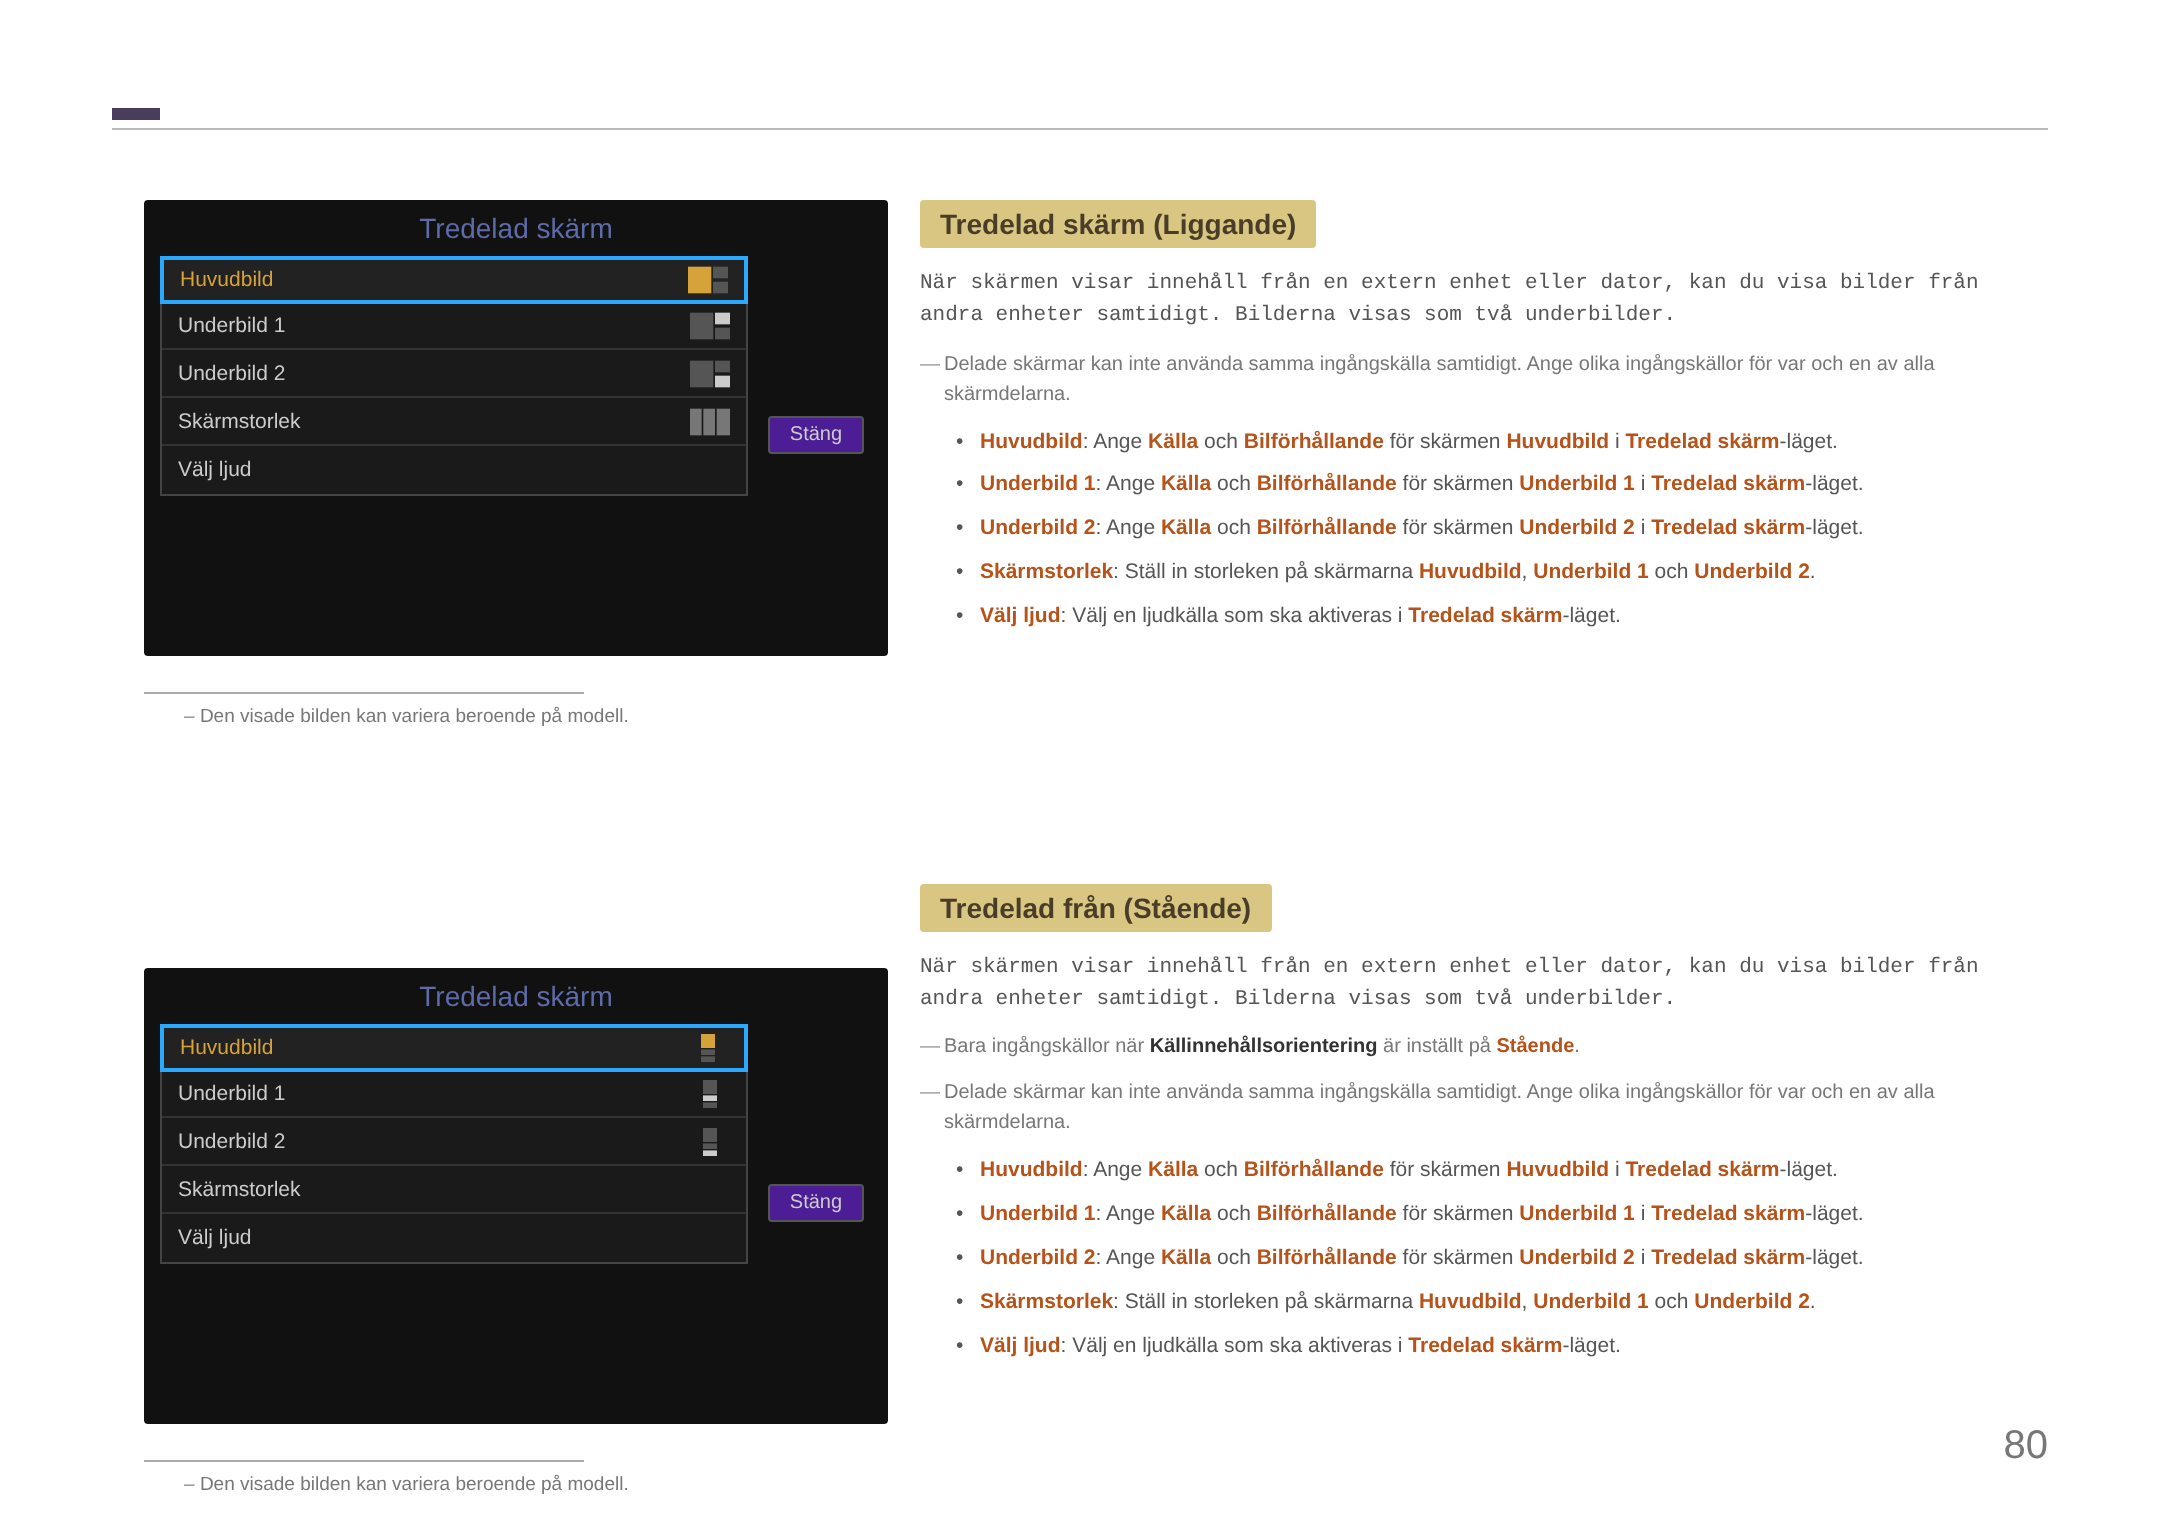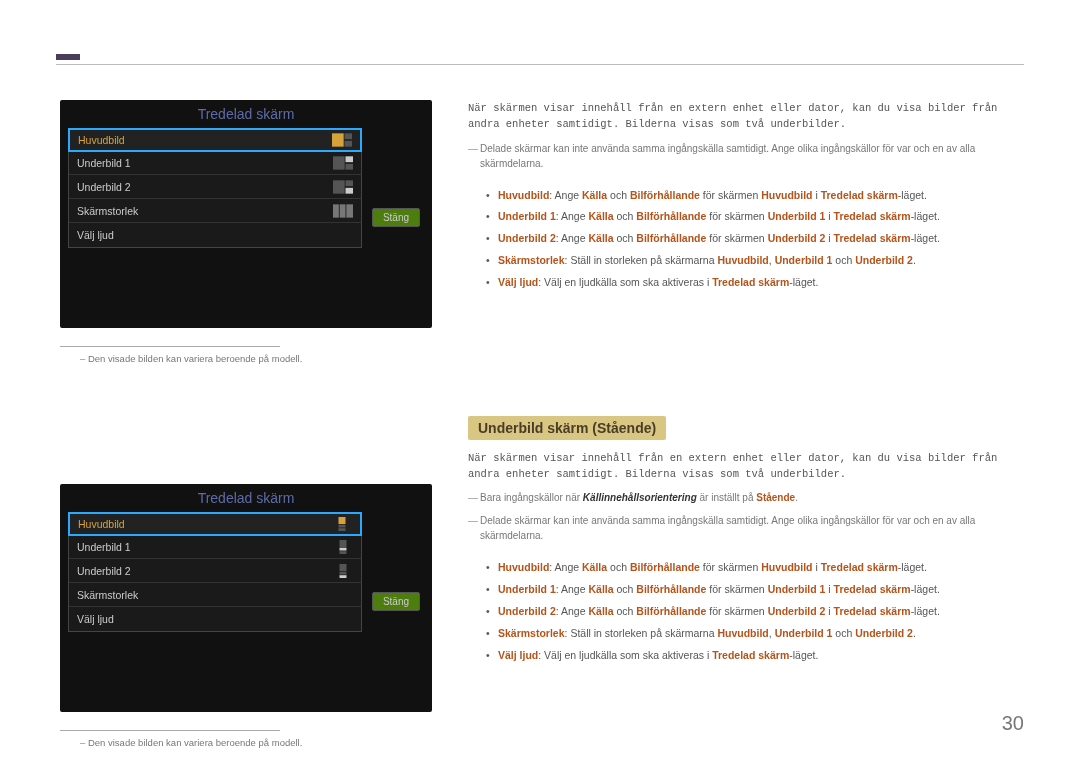--- a/index.html
+++ b/index.html
@@ -22,25 +22,25 @@
   }
   .top-rule {
     position: absolute;
     left: 56px;
     right: 56px;
     top: 64px;
     border-top: 1px solid #bbb;
   }
   .content {
     position: absolute;
-    left: 60px;
+    left: 72px;
     top: 100px;
     right: 56px;
     display: flex;
-    gap: 36px;
+    gap: 16px;
   }
   .left-col { width: 372px; flex: 0 0 372px; }
   .right-col { flex: 1; }
 
   .osd {
     width: 372px;
     height: 228px;
     background: #111;
     border-radius: 2px;
     position: relative;
@@ -88,21 +88,21 @@
   .osd-side {
     width: 62px;
     flex: 0 0 62px;
     display: flex;
     flex-direction: column;
     justify-content: center;
     align-items: center;
     padding-left: 6px;
   }
   .osd-close {
-    background: #4d7c0f;
+    background: #4c1d95;
     border: 1px solid #555;
     border-radius: 2px;
     color: #ccc;
     font-size: 10px;
     padding: 3px 10px;
     margin-top: 58px;
   }
   .osd-bottom-space { height: 52px; }
 
   .divider {
@@ -148,38 +148,38 @@
   }
   .note::before {
     content: "―";
     position: absolute;
     left: 0;
     color: #999;
   }
   .bullets {
     list-style: none;
     padding-left: 18px;
-    margin-top: 16px;
+    margin-top: 0;
   }
   .bullets li {
     font-size: 10.5px;
     color: #555;
     line-height: 1.7;
     position: relative;
     padding-left: 12px;
     margin-bottom: 4px;
   }
   .bullets li::before {
     content: "•";
     position: absolute;
     left: 0;
     color: #555;
   }
   .hl { color: #b5531a; font-weight: bold; }
-  .bld { font-weight: bold; color: #333; font-style: italic; }
+  .bld { font-weight: bold; color: #333; }
 
   .block-gap { height: 120px; }
 
   .page-num {
     position: absolute;
     right: 56px;
     bottom: 28px;
     font-size: 20px;
     color: #777;
   }
@@ -305,20 +305,21 @@
       <div class="osd-bottom-space"></div>
     </div>
 
     <hr class="divider">
     <div class="caption">Den visade bilden kan variera beroende på modell.</div>
   </div>
 
   <div class="right-col">
 
     
+    <div class="section-heading">Tredelad skärm (Liggande)</div>
     <p class="para">När skärmen visar innehåll från en extern enhet eller dator, kan du visa bilder från andra enheter samtidigt. Bilderna visas som två underbilder.</p>
     <p class="note">Delade skärmar kan inte använda samma ingångskälla samtidigt. Ange olika ingångskällor för var och en av alla skärmdelarna.</p>
     <ul class="bullets">
       <li>
         <span class="hl">Huvudbild</span><span>: Ange </span><span class="hl">Källa</span><span> och </span><span class="hl">Bilförhållande</span><span> för skärmen </span><span class="hl">Huvudbild</span><span> i </span><span class="hl">Tredelad skärm</span><span>-läget.</span>
       </li>
       <li>
         <span class="hl">Underbild 1</span><span>: Ange </span><span class="hl">Källa</span><span> och </span><span class="hl">Bilförhållande</span><span> för skärmen </span><span class="hl">Underbild 1</span><span> i </span><span class="hl">Tredelad skärm</span><span>-läget.</span>
       </li>
       <li>
@@ -328,21 +329,21 @@
         <span class="hl">Skärmstorlek</span><span>: Ställ in storleken på skärmarna </span><span class="hl">Huvudbild</span><span>, </span><span class="hl">Underbild 1</span><span> och </span><span class="hl">Underbild 2</span><span>.</span>
       </li>
       <li>
         <span class="hl">Välj ljud</span><span>: Välj en ljudkälla som ska aktiveras i </span><span class="hl">Tredelad skärm</span><span>-läget.</span>
       </li>
     </ul>
 
     <div style="height:120px"></div>
 
     
-    <div class="section-heading">Underbild skärm (Stående)</div>
+    <div class="section-heading">Tredelad från (Stående)</div>
     <p class="para">När skärmen visar innehåll från en extern enhet eller dator, kan du visa bilder från andra enheter samtidigt. Bilderna visas som två underbilder.</p>
     <p class="note">
       <span>Bara ingångskällor när </span><span class="bld">Källinnehållsorientering</span><span> är inställt på </span><span class="hl">Stående</span><span>.</span>
     </p>
     <p class="note">Delade skärmar kan inte använda samma ingångskälla samtidigt. Ange olika ingångskällor för var och en av alla skärmdelarna.</p>
     <ul class="bullets">
       <li>
         <span class="hl">Huvudbild</span><span>: Ange </span><span class="hl">Källa</span><span> och </span><span class="hl">Bilförhållande</span><span> för skärmen </span><span class="hl">Huvudbild</span><span> i </span><span class="hl">Tredelad skärm</span><span>-läget.</span>
       </li>
       <li>
@@ -355,13 +356,13 @@
         <span class="hl">Skärmstorlek</span><span>: Ställ in storleken på skärmarna </span><span class="hl">Huvudbild</span><span>, </span><span class="hl">Underbild 1</span><span> och </span><span class="hl">Underbild 2</span><span>.</span>
       </li>
       <li>
         <span class="hl">Välj ljud</span><span>: Välj en ljudkälla som ska aktiveras i </span><span class="hl">Tredelad skärm</span><span>-läget.</span>
       </li>
     </ul>
 
   </div>
 </div>
 
-<div class="page-num">30</div>
+<div class="page-num">80</div>
 
 </body></html>

